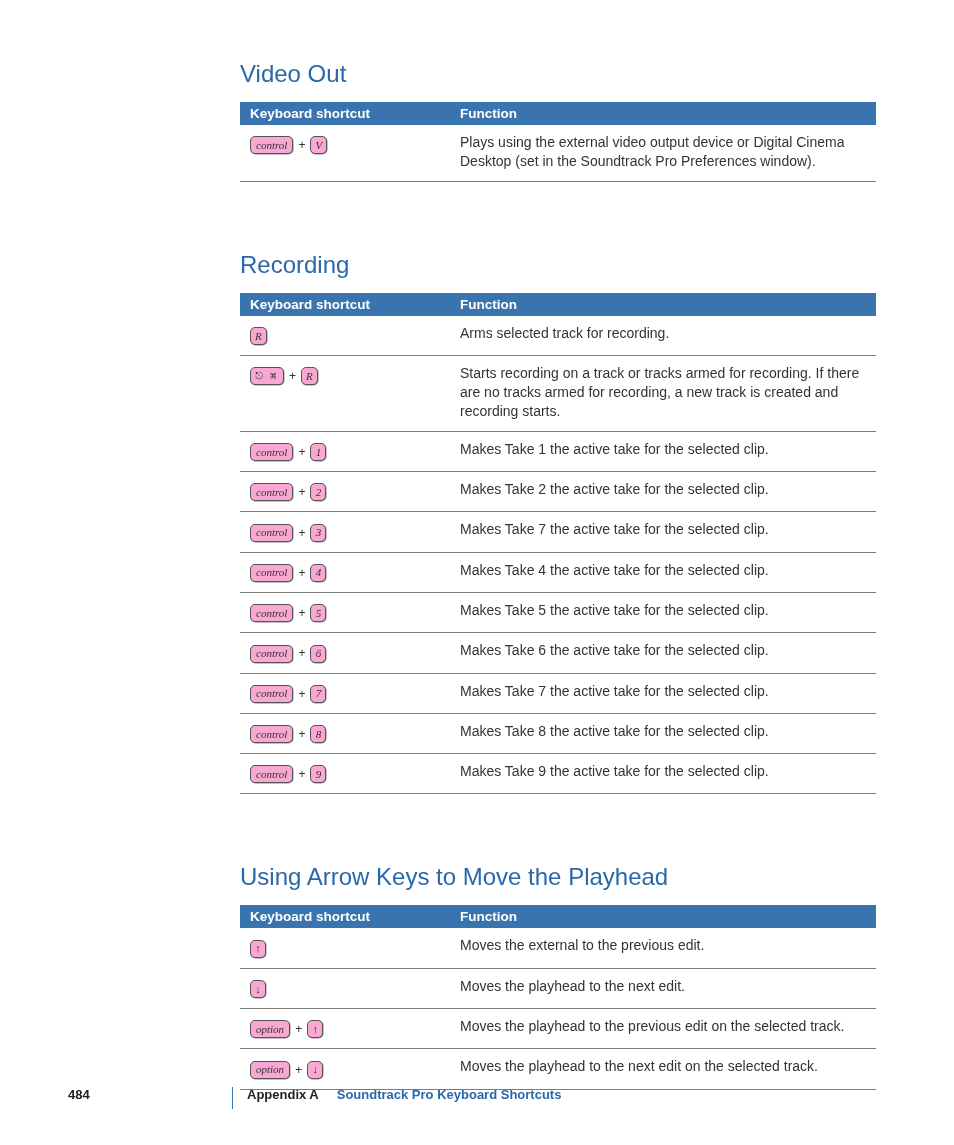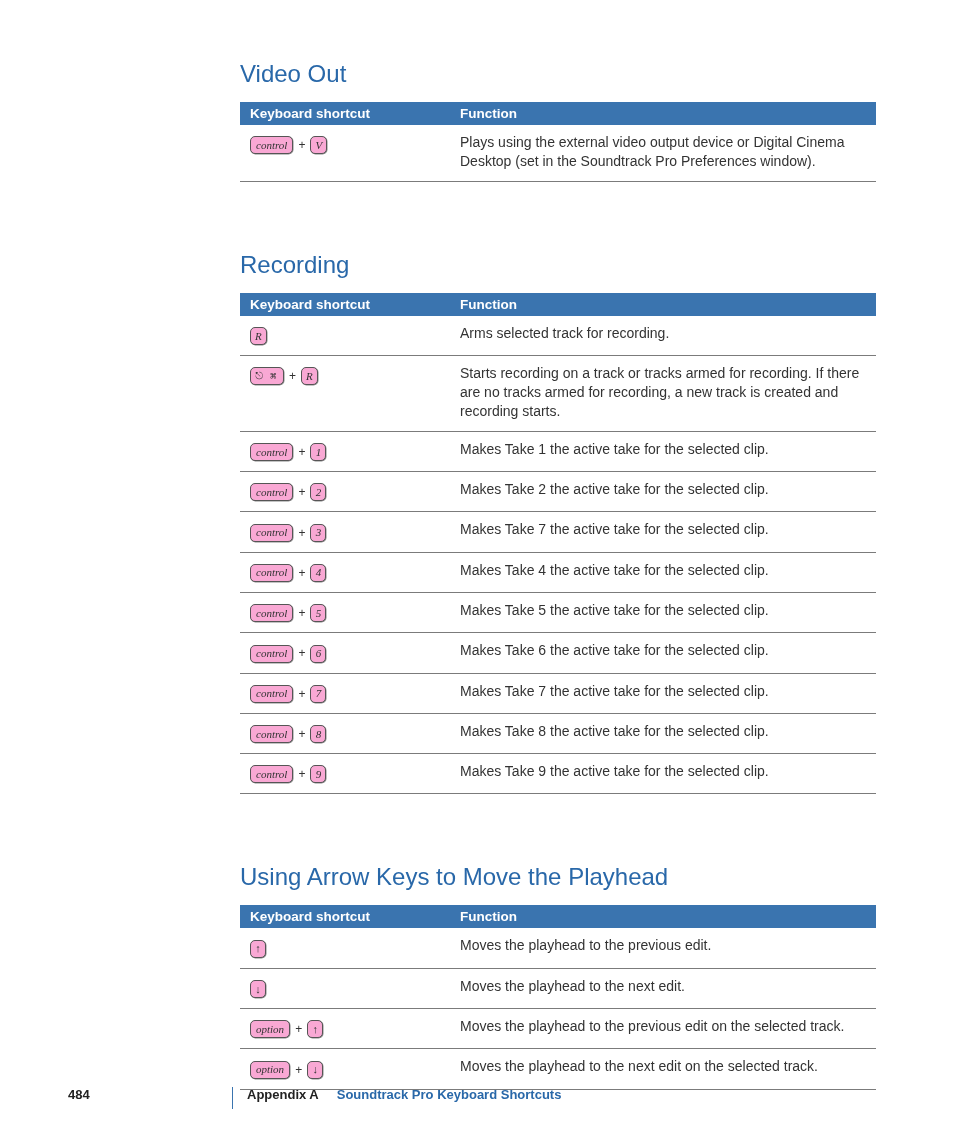--- a/index.html
+++ b/index.html
@@ -214,21 +214,21 @@
         <table class="tbl">
           <thead>
             <tr>
               <th>Keyboard shortcut</th>
               <th>Function</th>
             </tr>
           </thead>
           <tbody>
             <tr>
               <td class="kbd-cell"><span class="key key-arrow">↑</span></td>
-              <td>Moves the playhead to the previous edit.</td>
+              <td>Moves the external to the previous edit.</td>
             </tr>
             <tr>
               <td class="kbd-cell"><span class="key key-arrow">↓</span></td>
               <td>Moves the playhead to the next edit.</td>
             </tr>
             <tr>
               <td class="kbd-cell"><span class="key key-wide">option</span><span class="plus">+</span><span class="key key-arrow">↑</span></td>
               <td>Moves the playhead to the previous edit on the selected track.</td>
             </tr>
             <tr>

